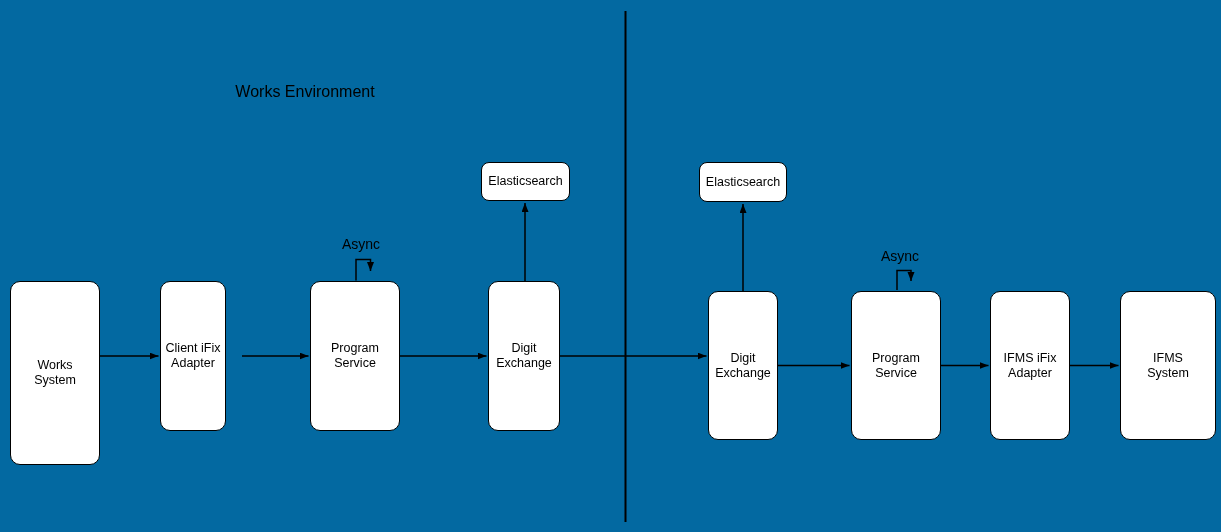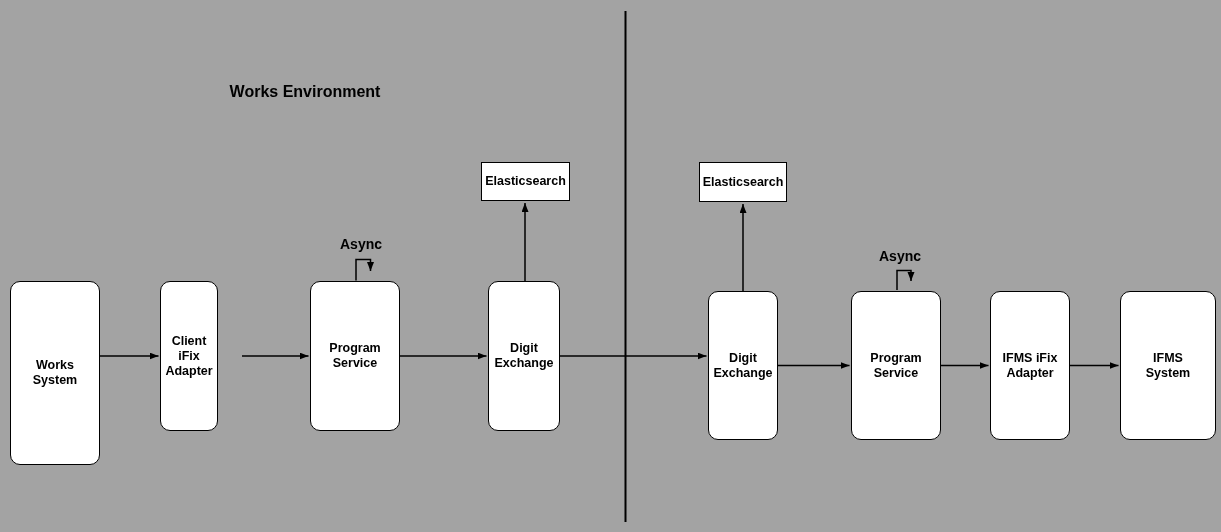--- a/index.html
+++ b/index.html
@@ -1,41 +1,40 @@
 <!DOCTYPE html>
 <html><head>
 <meta charset="utf-8">
 <style>
   html, body { margin: 0; padding: 0; background: #ffffff; }
   .canvas {
     position: relative;
     width: 1221px;
     height: 532px;
-    background: #a3a3a3;
+    background: #0369a1;
     font-family: "Liberation Sans", sans-serif;
     color: #000000;
     overflow: hidden;
-    font-weight: bold;
   }
   .connectors {
     position: absolute;
     left: 0; top: 0;
     width: 1221px; height: 532px;
   }
   .node {
     position: absolute;
     box-sizing: border-box;
     border: 1.5px solid #000000;
     border-radius: 10px;
     background: #ffffff;
     display: flex;
     align-items: center;
     justify-content: center;
   }
-  .node--small { border-radius: 0; }
+  .node--small { border-radius: 8px; }
   .node-label {
     white-space: pre-line;
     text-align: center;
     font-size: 12.5px;
     line-height: 15px;
     color: #000000;
   }
   .env-title {
     position: absolute;
     text-align: center;
@@ -79,21 +78,21 @@
     <polyline points="356,280.5 356,259.5 370.5,259.5 370.5,271" fill="none" stroke="#000000" stroke-width="1.5" marker-end="url(#arrow)"></polyline>
     <polyline points="897,290 897,270.5 911,270.5 911,281" fill="none" stroke="#000000" stroke-width="1.5" marker-end="url(#arrow)"></polyline>
   </svg>
 
   <div class="env-title" style="left:205px; top:83px; width:200px;">Works Environment</div>
 
   <div class="node" style="left:10px; top:281px; width:90px; height:184px;">
     <span class="node-label">Works
 System</span>
   </div>
-  <div class="node" style="left:160px; top:281px; width:58px; height:150px;">
+  <div class="node" style="left:160px; top:281px; width:66px; height:150px;">
     <span class="node-label">Client iFix
 Adapter</span>
   </div>
   <div class="node" style="left:310px; top:281px; width:90px; height:150px;">
     <span class="node-label">Program
 Service</span>
   </div>
   <div class="node" style="left:488px; top:281px; width:72px; height:150px;">
     <span class="node-label">Digit
 Exchange</span>

